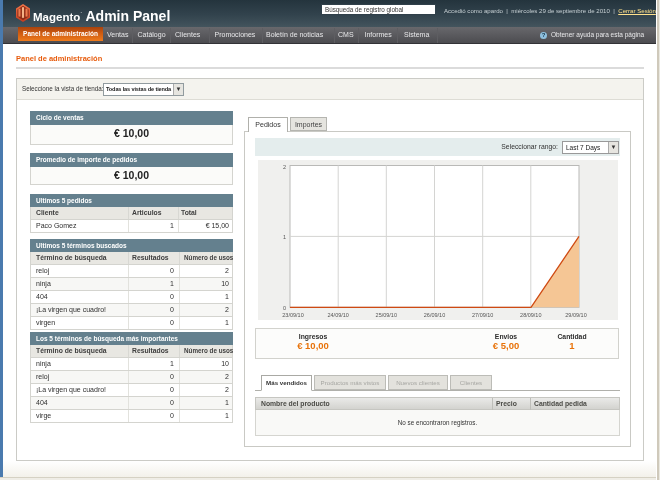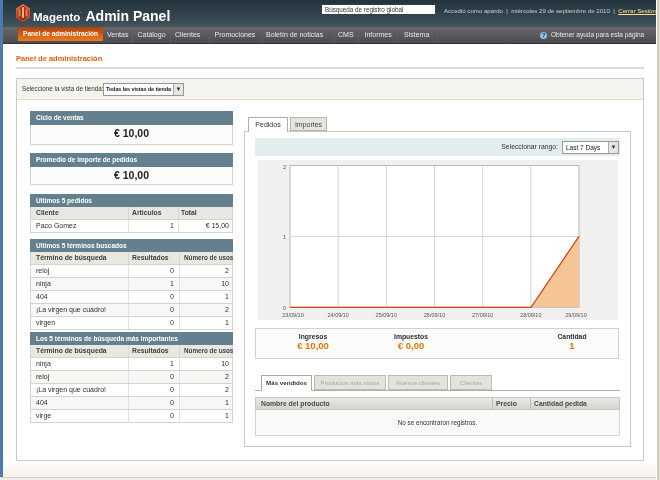--- a/index.html
+++ b/index.html
@@ -218,23 +218,23 @@
       <text x="272.8" y="156.5" text-anchor="middle">28/09/10</text>
       <text x="318" y="156.5" text-anchor="middle">29/09/10</text>
     </g>
   </svg>
 
   <div class="abs" style="left:255px;top:328px;width:364px;height:31px;background:#fcfcfb;border:1px solid #d2d2cd;">
     <div class="abs" style="left:17px;top:4px;width:80px;text-align:center;">
       <div style="font-size:6.8px;font-weight:bold;color:#2c2c2c;">Ingresos</div>
       <div style="font-size:9.5px;font-weight:bold;color:#e87209;">€ 10,00</div>
     </div>
-    <div class="abs" style="left:115px;top:4px;width:80px;text-align:center;">
-      <div style="font-size:6.8px;font-weight:bold;color:#2c2c2c;">Impuestos</div>
-      <div style="font-size:9.5px;font-weight:bold;color:#e87209;">€ 0,00</div>
+    <div class="abs" style="left:210px;top:4px;width:80px;text-align:center;">
+      <div style="font-size:6.8px;font-weight:bold;color:#2c2c2c;">Envios</div>
+      <div style="font-size:9.5px;font-weight:bold;color:#e87209;">€ 5,00</div>
     </div>
     <div class="abs" style="left:276px;top:4px;width:80px;text-align:center;">
       <div style="font-size:6.8px;font-weight:bold;color:#2c2c2c;">Cantidad</div>
       <div style="font-size:9.5px;font-weight:bold;color:#e87209;">1</div>
     </div>
   </div>
 
   <div class="abs" style="left:255px;top:390px;width:365px;height:1px;background:#b0b0ab;"></div>
   <div class="abs" style="left:261px;top:375px;width:51px;height:16px;background:#fff;border:1px solid #a9a9a4;border-bottom:1px solid #fff;font-size:6.2px;font-weight:bold;color:#333;text-align:center;line-height:14px;">Más vendidos</div>
   <div class="abs" style="left:314px;top:375px;width:72px;height:15px;background:#e3e2dd;border:1px solid #bcbcb7;font-size:6.2px;color:#a6a6a2;text-align:center;line-height:13px;">Productos más vistos</div>

